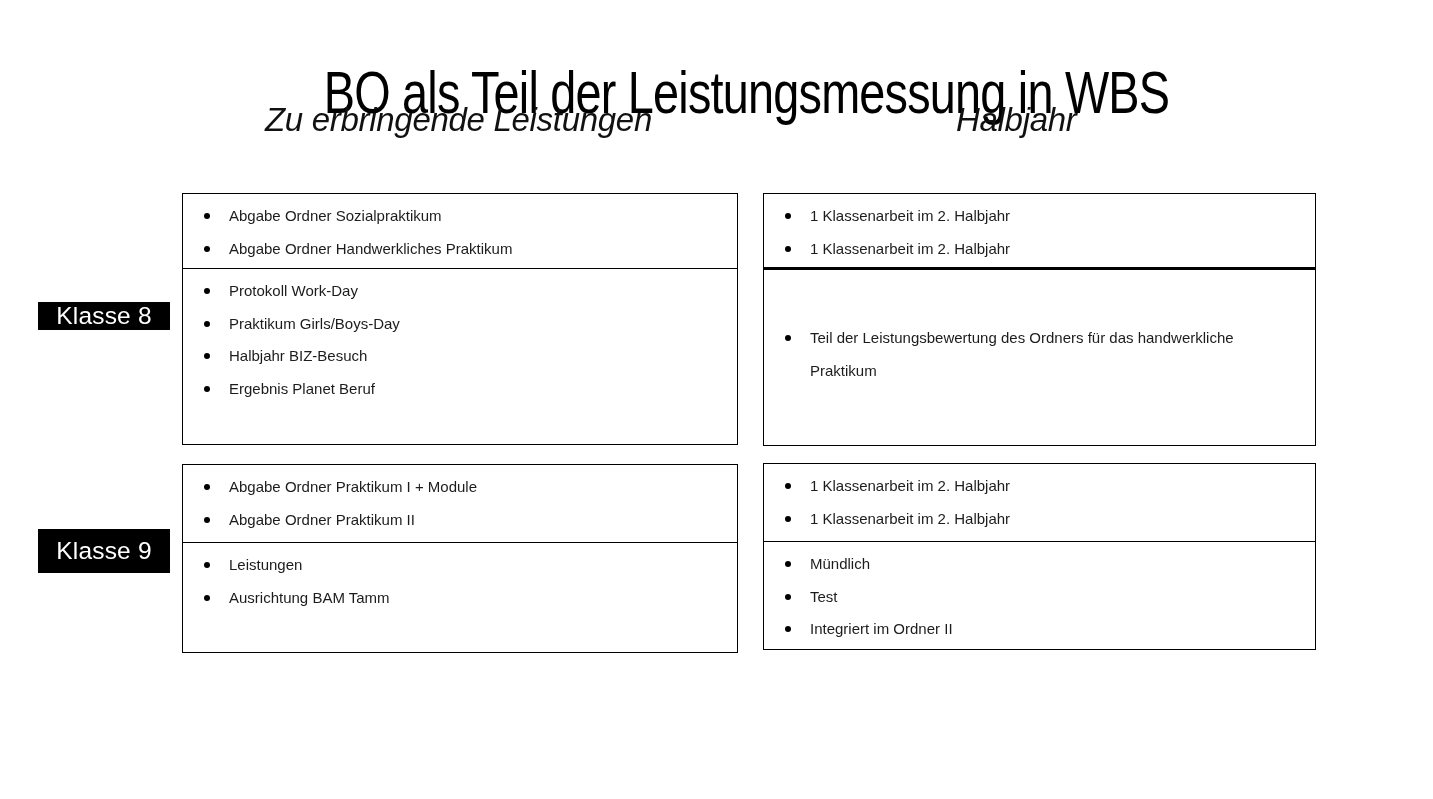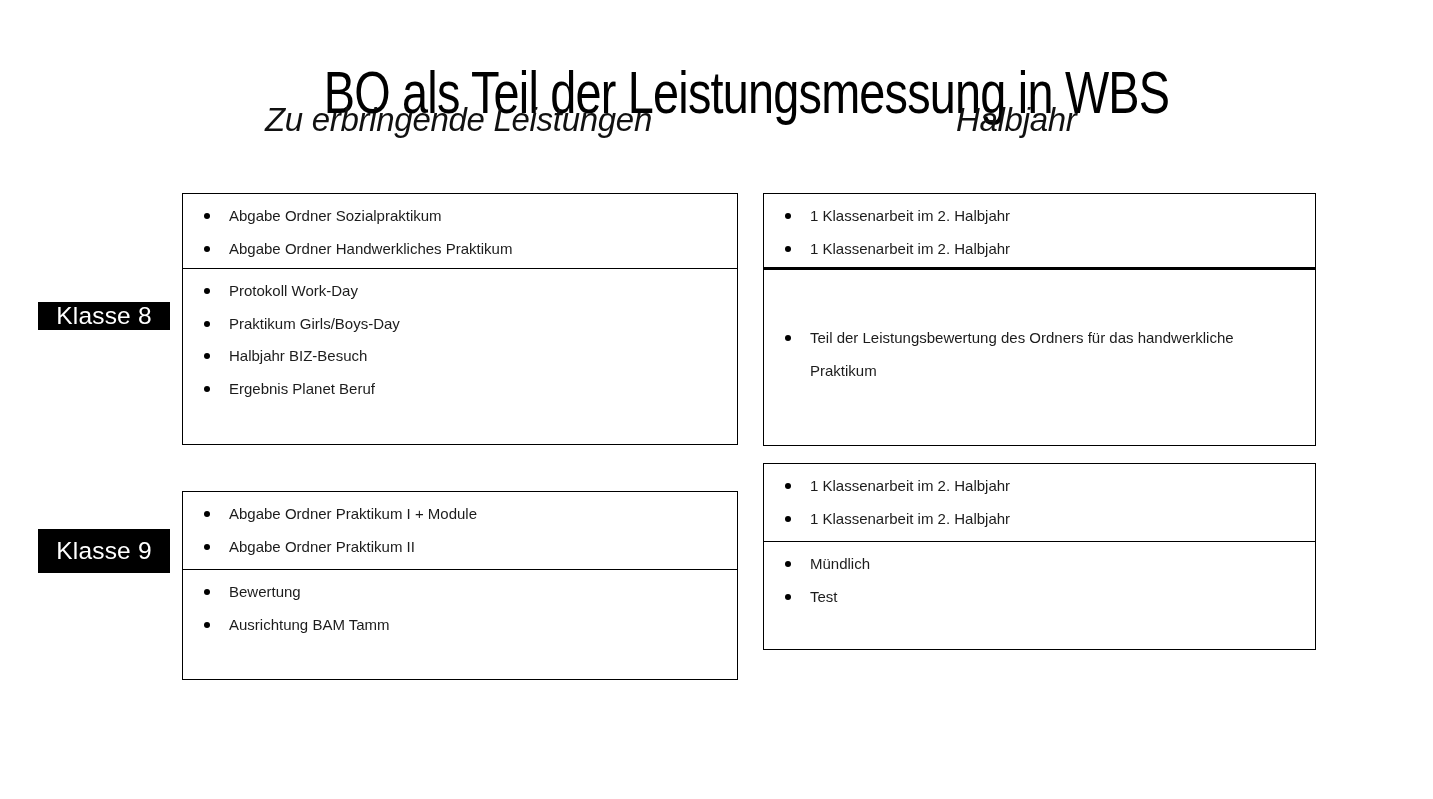--- a/index.html
+++ b/index.html
@@ -43,21 +43,21 @@
   .subhead.right { left: 956px; }
 
   .cell {
     position: absolute;
     box-sizing: border-box;
     border: 1.5px solid #000000;
     background: #ffffff;
   }
   .cell-l-k8 { left: 182px; top: 193px; width: 556px; height: 252px; }
   .cell-r-k8 { left: 763px; top: 193px; width: 553px; height: 253px; }
-  .cell-l-k9 { left: 182px; top: 491px; width: 556px; height: 189px; }
+  .cell-l-k9 { left: 182px; top: 464px; width: 556px; height: 189px; }
   .cell-r-k9 { left: 763px; top: 463px; width: 553px; height: 187px; }
 
   .section { box-sizing: border-box; overflow: hidden; }
   .sec-top { border-bottom: 1.5px solid #000000; }
   .cell-l-k8 .sec-top { height: 75px; }
   .cell-r-k8 .sec-top { height: 76px; border-bottom-width: 3px; }
   .cell-l-k9 .sec-top { height: 78px; }
   .cell-r-k9 .sec-top { height: 78px; }
 
   ul.bullets {
@@ -191,21 +191,21 @@
         <li class="bullet">
             <span class="dot"></span>
             <span class="bullet-text">Abgabe Ordner Praktikum II</span>
           </li>
       </ul>
     </div>
     <div class="section">
       <ul class="bullets">
         <li class="bullet">
             <span class="dot"></span>
-            <span class="bullet-text">Bewertung</span>
+            <span class="bullet-text">Leistungen</span>
           </li>
         <li class="bullet">
             <span class="dot"></span>
             <span class="bullet-text">Ausrichtung BAM Tamm</span>
           </li>
       </ul>
     </div>
   </div>
 
   <div class="cell cell-r-k9">
@@ -226,18 +226,19 @@
         <li class="bullet">
             <span class="dot"></span>
             <span class="bullet-text">Mündlich</span>
           </li>
         <li class="bullet">
             <span class="dot"></span>
             <span class="bullet-text">Test</span>
           </li>
         <li class="bullet">
             <span class="dot"></span>
+            <span class="bullet-text">Integriert im Ordner II</span>
           </li>
       </ul>
     </div>
   </div>
 
 </div>
 
 </body></html>

